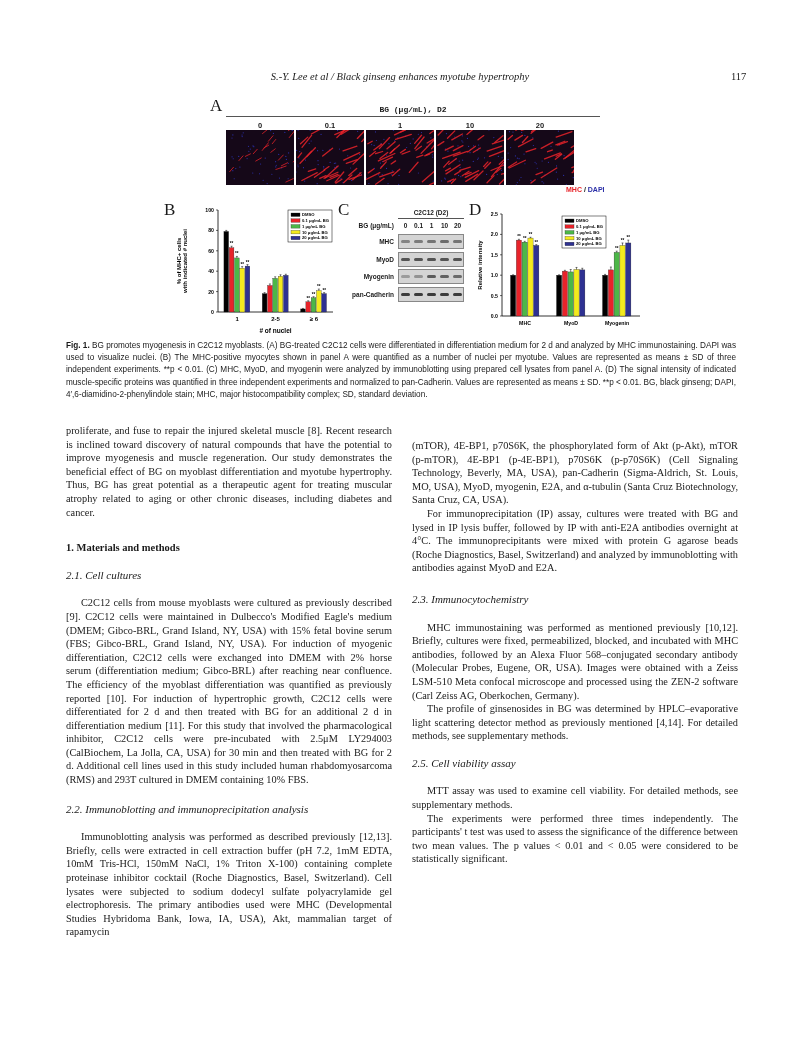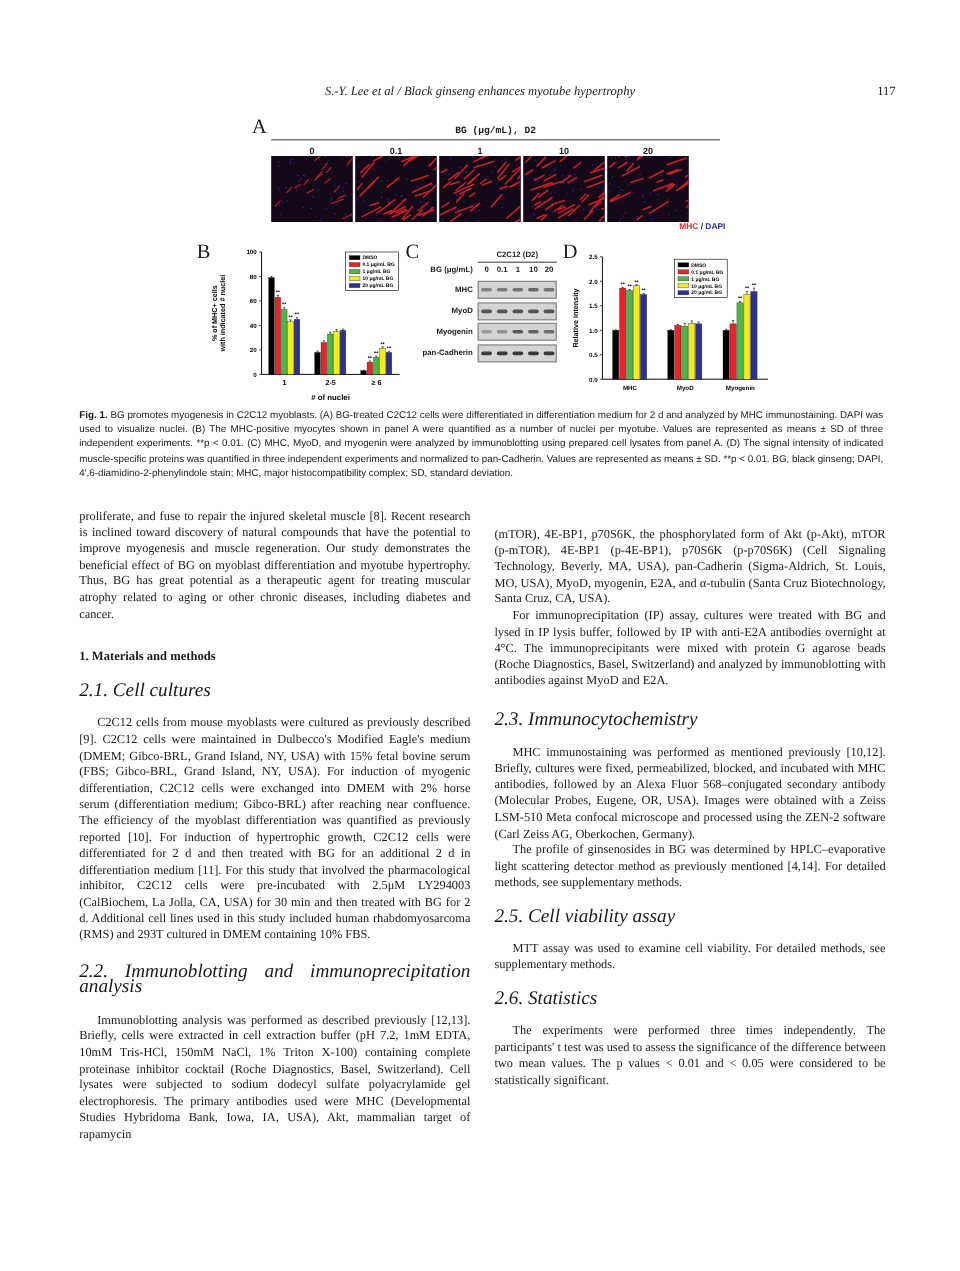--- a/index.html
+++ b/index.html
@@ -13,21 +13,21 @@
   .figA-conc { position: absolute; top: 121px; font-size: 7.5px; font-weight: bold; width: 68px; text-align: center; }
   .micro { position: absolute; top: 130px; width: 68px; height: 55px; background: #150818; overflow: hidden; }
   .micro svg { width: 100%; height: 100%; display: block; }
   .mhc-dapi { position: absolute; top: 186px; left: 566px; font-size: 7px; font-weight: bold; }
   .caption { position: absolute; top: 340px; left: 66px; width: 670px; font-size: 8.2px; line-height: 12.2px; text-align: justify; font-family: "Liberation Sans", sans-serif; }
   .caption b { font-weight: bold; }
   .col { position: absolute; width: 326px; font-size: 10.3px; line-height: 13.6px; text-align: justify; }
   .col p { text-indent: 15px; }
   .col p.noind { text-indent: 0; }
   .sec-head { font-weight: bold; font-size: 10.5px; margin: 18px 0 14px 0; text-indent: 0 !important; }
-  .subsec-head { font-style: italic; font-size: 16px; margin: 14px 0 14px 0; text-indent: 0 !important; }
+  .subsec-head { font-style: italic; font-size: 11px; margin: 14px 0 14px 0; text-indent: 0 !important; }
   .blot-label { position: absolute; font-size: 6.5px; font-weight: bold; text-align: right; width: 60px; }
   .blot-strip { position: absolute; left: 398px; width: 66px; height: 15px; background: #d4d4d4; border: 1px solid #888; }
   .band { position: absolute; height: 3px; width: 9px; background: #333; border-radius: 2px; }
 </style>
 </head>
 <body>
 
 <div class="running-head">S.-Y. Lee et al / Black ginseng enhances myotube hypertrophy</div>
 <div class="page-num">117</div>
 
@@ -653,15 +653,14 @@
 </div>
 
 <div class="col" style="top:439px;left:412px;">
   <p class="noind">(mTOR), 4E-BP1, p70S6K, the phosphorylated form of Akt (p-Akt), mTOR (p-mTOR), 4E-BP1 (p-4E-BP1), p70S6K (p-p70S6K) (Cell Signaling Technology, Beverly, MA, USA), pan-Cadherin (Sigma-Aldrich, St. Louis, MO, USA), MyoD, myogenin, E2A, and α-tubulin (Santa Cruz Biotechnology, Santa Cruz, CA, USA).</p>
   <p>For immunoprecipitation (IP) assay, cultures were treated with BG and lysed in IP lysis buffer, followed by IP with anti-E2A antibodies overnight at 4°C. The immunoprecipitants were mixed with protein G agarose beads (Roche Diagnostics, Basel, Switzerland) and analyzed by immunoblotting with antibodies against MyoD and E2A.</p>
   <p class="subsec-head" style="margin-top:18px;font-style:italic;">2.3.  Immunocytochemistry</p>
   <p>MHC immunostaining was performed as mentioned previously [10,12]. Briefly, cultures were fixed, permeabilized, blocked, and incubated with MHC antibodies, followed by an Alexa Fluor 568–conjugated secondary antibody (Molecular Probes, Eugene, OR, USA). Images were obtained with a Zeiss LSM-510 Meta confocal microscope and processed using the ZEN-2 software (Carl Zeiss AG, Oberkochen, Germany).</p>
   <p>The profile of ginsenosides in BG was determined by HPLC–evaporative light scattering detector method as previously mentioned [4,14]. For detailed methods, see supplementary methods.</p>
   <p class="subsec-head">2.5.  Cell viability assay</p>
   <p>MTT assay was used to examine cell viability. For detailed methods, see supplementary methods.</p>
-  <p class="subsec-head">2.6.  Statistics</p>
   <p>The experiments were performed three times independently. The participants' t test was used to assess the significance of the difference between two mean values. The p values &lt; 0.01 and &lt; 0.05 were considered to be statistically significant.</p>
 </div>
 
 </body></html>

